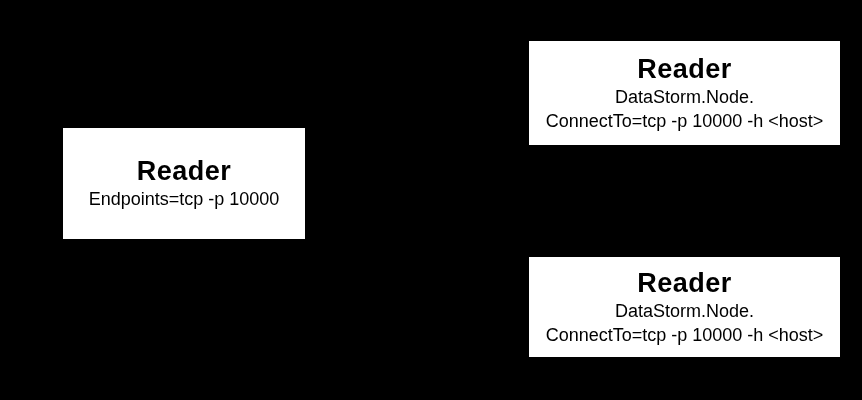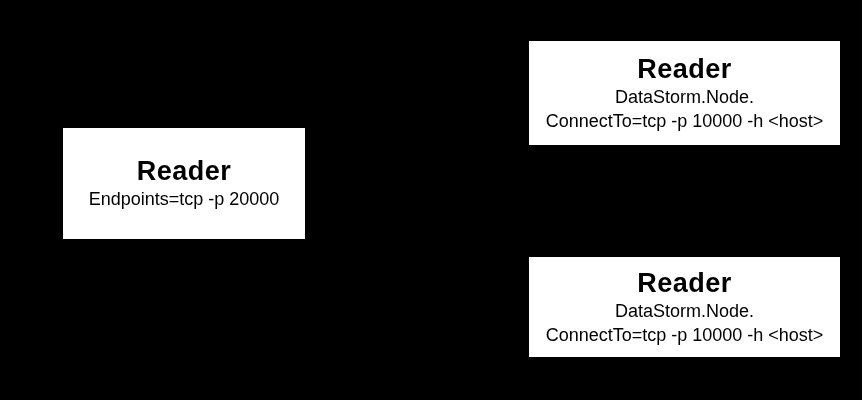--- a/index.html
+++ b/index.html
@@ -57,21 +57,21 @@
     height: 100px;
   }
 </style>
 </head>
 <body style="background: rgb(0, 0, 0);">
 
 <div class="canvas">
 
   <div class="node" id="writer-node" style="background: rgb(255, 255, 255); color: rgb(0, 0, 0);">
     <div class="node-title">Reader</div>
-    <div class="node-line">Endpoints=tcp -p 20000</div>
+    <div class="node-line">Endpoints=tcp -p 10000</div>
   </div>
 
   <div class="node" id="reader-node-top" style="background: rgb(255, 255, 255); color: rgb(0, 0, 0);">
     <div class="node-title">Reader</div>
     <div class="node-line">DataStorm.Node.</div>
     <div class="node-line">ConnectTo=tcp -p 10000 -h &lt;host&gt;</div>
   </div>
 
   <div class="node" id="reader-node-bottom" style="background: rgb(255, 255, 255); color: rgb(0, 0, 0);">
     <div class="node-title">Reader</div>

